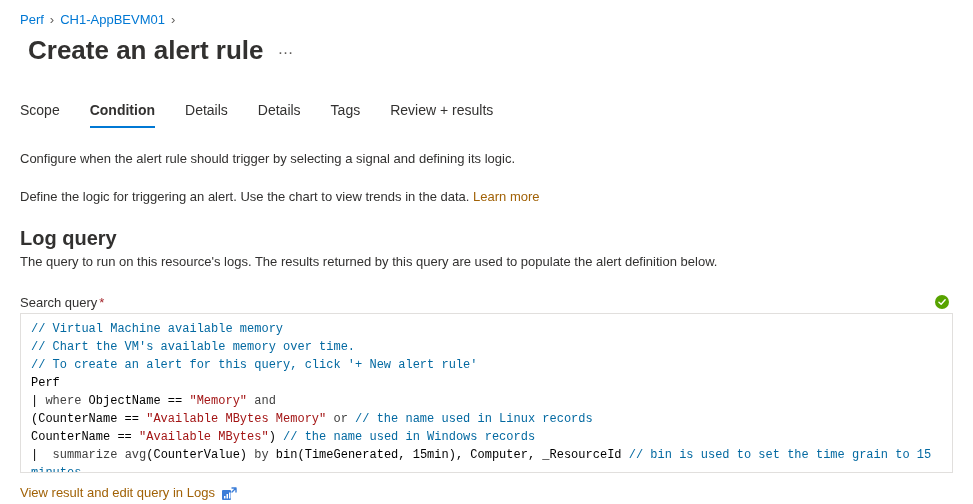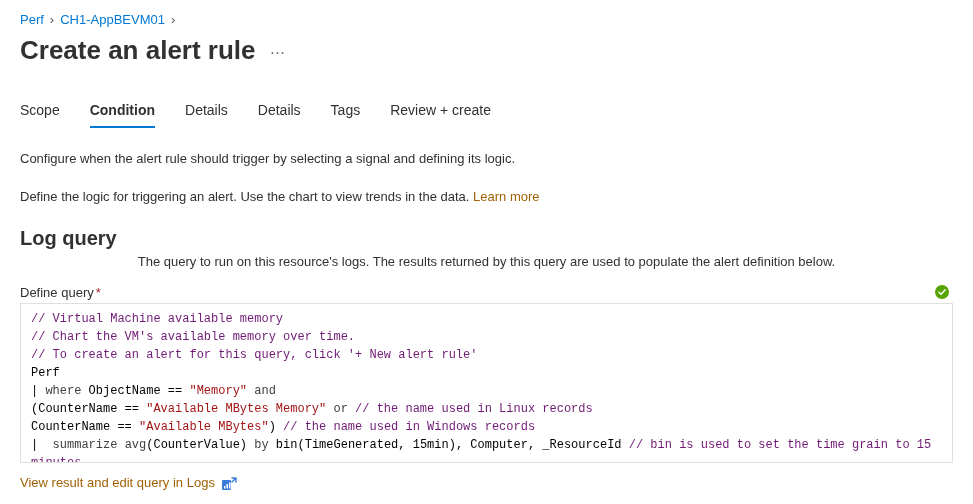--- a/index.html
+++ b/index.html
@@ -17,20 +17,21 @@
     font-size: 13px;
     margin-bottom: 8px;
   }
   .breadcrumb a { color: #0078d4; text-decoration: none; cursor: pointer; }
   .breadcrumb .sep { color: #605e5c; }
   .title-row {
     display: flex;
     align-items: center;
     gap: 14px;
     margin-bottom: 36px;
+    margin-left: 8px;
   }
   h1 {
     font-size: 26px;
     font-weight: 600;
     line-height: 1.2;
   }
   .more-btn {
     font-size: 16px;
     color: #605e5c;
     cursor: pointer;
@@ -60,22 +61,21 @@
     line-height: 1.4;
   }
   .link { color: #a16207; text-decoration: none; cursor: pointer; }
   .section-title {
     font-size: 20px;
     font-weight: 600;
     margin-bottom: 4px;
   }
   .section-desc {
     font-size: 13px;
-    margin-bottom: 16px;
-    text-align: center;
+    margin-bottom: 26px;
   }
   .field-label-row {
     display: flex;
     align-items: center;
     justify-content: space-between;
     margin-bottom: 3px;
   }
   .field-label { font-size: 13px; }
   .required { color: #a4262c; margin-left: 2px; }
   .valid-icon {
@@ -88,21 +88,21 @@
     background: #fff;
     padding: 6px 10px;
     font-family: Consolas, "Courier New", monospace;
     font-size: 12px;
     line-height: 1.5;
     white-space: pre-wrap;
     overflow: auto;
     max-height: 160px;
     min-height: 148px;
   }
-  .query-box .c  { color: #701a75; }  
+  .query-box .c  { color: #0369a1; }  
   .query-box .k  { color: #404040; }  
   .query-box .s  { color: #a31515; }  
   .query-box .p  { color: #000000; }  
   .view-link-row {
     margin-top: 12px;
     display: flex;
     align-items: center;
     gap: 6px;
   }
   .log-icon {
@@ -124,35 +124,35 @@
   <h1>Create an alert rule</h1>
   <span class="more-btn">…</span>
 </div>
 
 <div class="tabs">
   <div class="tab">Scope</div>
   <div class="tab active">Condition</div>
   <div class="tab">Details</div>
   <div class="tab">Details</div>
   <div class="tab">Tags</div>
-  <div class="tab">Review + create</div>
+  <div class="tab">Review + results</div>
 </div>
 
 <p class="desc">Configure when the alert rule should trigger by selecting a signal and defining its logic.</p>
 
 <p class="desc">
   <span>Define the logic for triggering an alert. Use the chart to view trends in the data. </span><a class="link">Learn more</a>
 </p>
 
 <div class="section-title">Log query</div>
 <div class="section-desc">The query to run on this resource's logs. The results returned by this query are used to populate the alert definition below.</div>
 
 <div class="field-label-row">
   <div>
-    <span class="field-label">Define query</span><span class="required">*</span>
+    <span class="field-label">Search query</span><span class="required">*</span>
   </div>
   <span class="valid-icon">
     <svg viewBox="0 0 16 16" width="14" height="14">
         <circle cx="8" cy="8" r="8" fill="#57a300"></circle>
         <path d="M4.5 8.2 L7 10.5 L11.6 5.5" stroke="#fff" stroke-width="1.6" fill="none" stroke-linecap="round" stroke-linejoin="round"></path>
       </svg>
   </span>
 </div>
 
 <div class="query-box" id="query-box"><span class="c">// Virtual Machine available memory</span>

